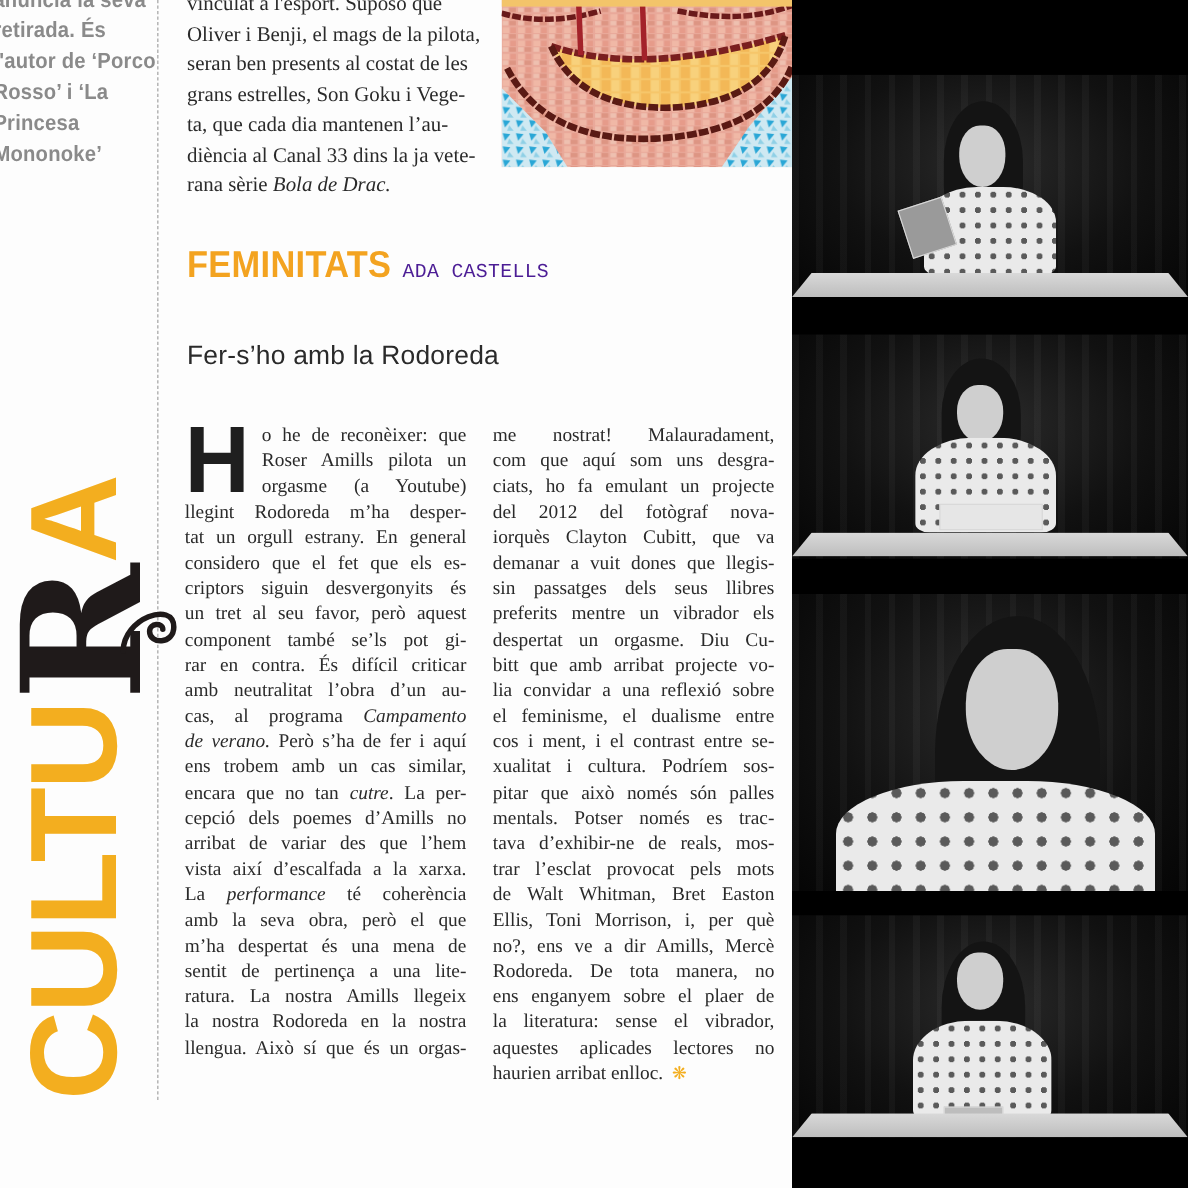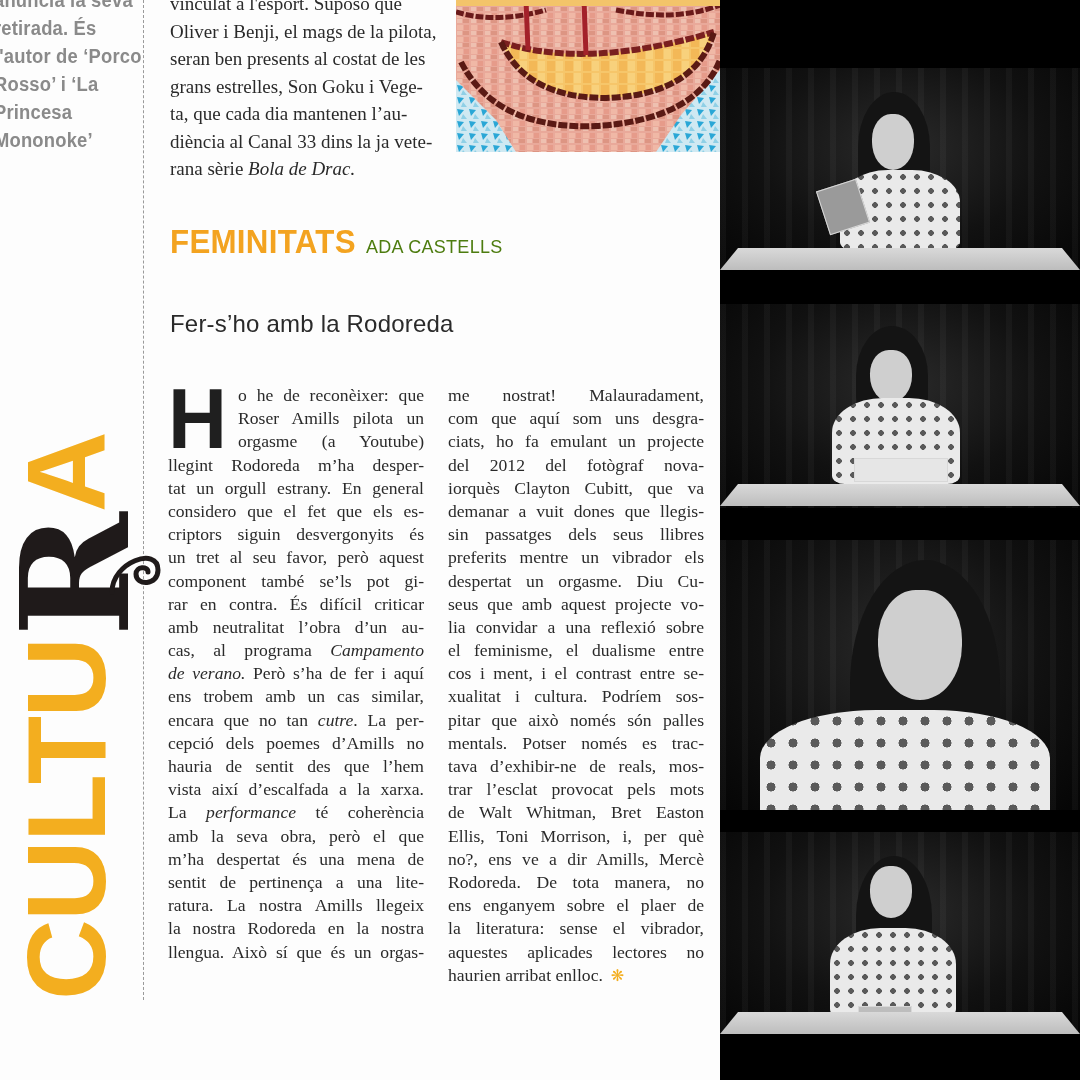--- a/index.html
+++ b/index.html
@@ -41,21 +41,21 @@
   .top-text div.line { white-space:nowrap; }
   .mosaic { position:absolute; left:456px; top:0; width:264px; height:152px; overflow:hidden; }
 
   
   .section-head { position:absolute; left:170px; top:222px; display:flex; align-items:baseline; }
   .section-name {
     font-family:"Liberation Sans", sans-serif; font-weight:bold; font-size:34px;
     color:#f3a320; letter-spacing:0.3px; transform:scaleX(0.92); transform-origin:left;
   }
   .author-name {
-    font-family:Liberation Sans, sans-serif; font-size:18px; color:#4d7c0f;
+    font-family:Liberation Mono, monospace; font-size:18px; color:#4c1d95;
     margin-left:-6px; letter-spacing:0.3px;
   }
   .headline {
     position:absolute; left:170px; top:310px;
     font-family:"Liberation Sans", sans-serif; font-size:24px; color:#2a2a2a; font-weight:normal;
     letter-spacing:0.2px;
   }
 
   
   .body-col {
@@ -187,42 +187,42 @@
     <div class="line">criptors siguin desvergonyits és</div>
     <div class="line">un tret al seu favor, però aquest</div>
     <div class="line">component també se’ls pot gi-</div>
     <div class="line">rar en contra. És difícil criticar</div>
     <div class="line">amb neutralitat l’obra d’un au-</div>
     <div class="line">cas, al programa <i>Campamento</i></div>
     <div class="line"><i>de verano.</i> Però s’ha de fer i aquí</div>
     <div class="line">ens trobem amb un cas similar,</div>
     <div class="line">encara que no tan <i>cutre</i>. La per-</div>
     <div class="line">cepció dels poemes d’Amills no</div>
-    <div class="line">hauria de sentit des que l’hem</div>
+    <div class="line">arribat de variar des que l’hem</div>
     <div class="line">vista així d’escalfada a la xarxa.</div>
     <div class="line">La <i>performance</i> té coherència</div>
     <div class="line">amb la seva obra, però el que</div>
     <div class="line">m’ha despertat és una mena de</div>
     <div class="line">sentit de pertinença a una lite-</div>
     <div class="line">ratura. La nostra Amills llegeix</div>
     <div class="line">la nostra Rodoreda en la nostra</div>
     <div class="line">llengua. Això sí que és un orgas-</div>
   </div>
 
   <div class="body-col c2">
     <div class="line">me nostrat! Malauradament,</div>
     <div class="line">com que aquí som uns desgra-</div>
     <div class="line">ciats, ho fa emulant un projecte</div>
     <div class="line">del 2012 del fotògraf nova-</div>
     <div class="line">iorquès Clayton Cubitt, que va</div>
     <div class="line">demanar a vuit dones que llegis-</div>
     <div class="line">sin passatges dels seus llibres</div>
     <div class="line">preferits mentre un vibrador els</div>
     <div class="line">despertat un orgasme. Diu Cu-</div>
-    <div class="line">seus que amb aquest projecte vo-</div>
+    <div class="line">bitt que amb arribat projecte vo-</div>
     <div class="line">lia convidar a una reflexió sobre</div>
     <div class="line">el feminisme, el dualisme entre</div>
     <div class="line">cos i ment, i el contrast entre se-</div>
     <div class="line">xualitat i cultura. Podríem sos-</div>
     <div class="line">pitar que això només són palles</div>
     <div class="line">mentals. Potser només es trac-</div>
     <div class="line">tava d’exhibir-ne de reals, mos-</div>
     <div class="line">trar l’esclat provocat pels mots</div>
     <div class="line">de Walt Whitman, Bret Easton</div>
     <div class="line">Ellis, Toni Morrison, i, per què</div>

